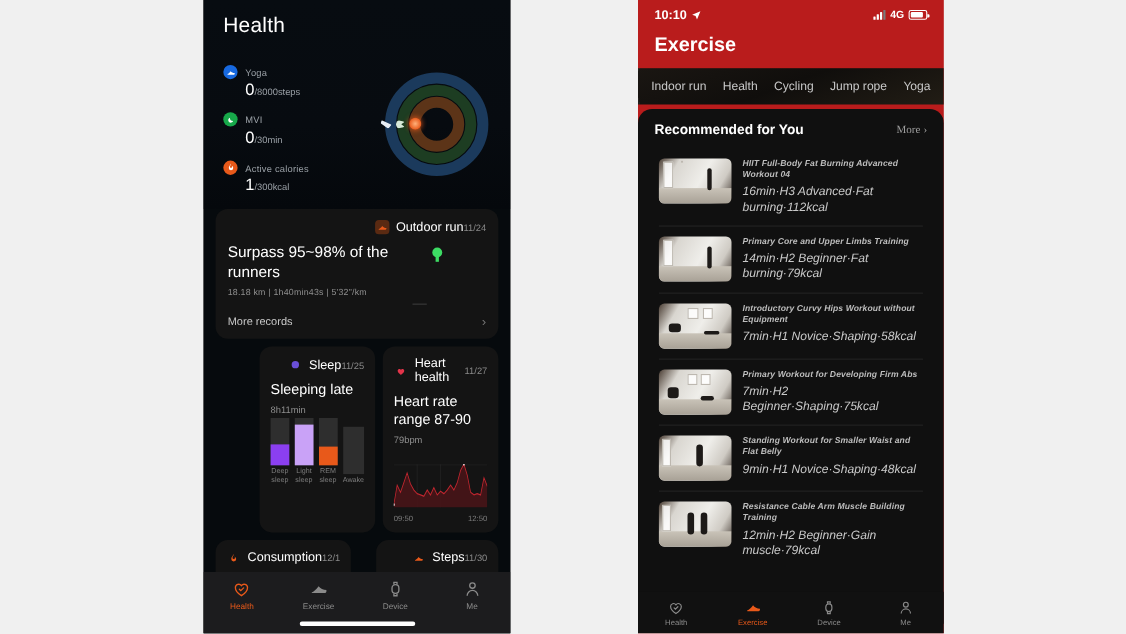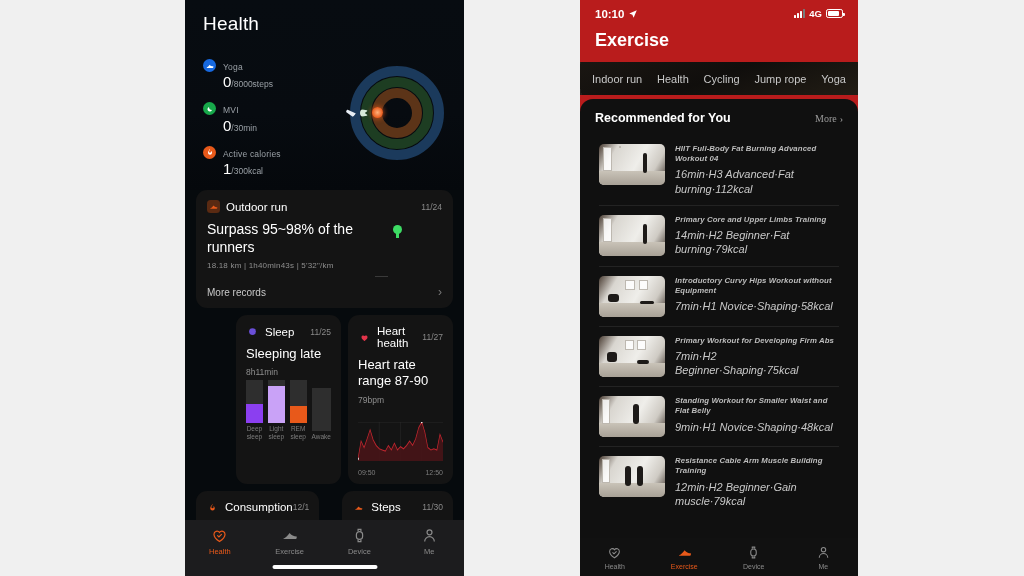--- a/index.html
+++ b/index.html
@@ -34,21 +34,21 @@
   .r-orange { inset:22px; border:10px solid #5c3418; }
   .cap { position:absolute; border-radius:50%; }
   .cap-o { width:11px;height:11px; left:22px; top:41px; background:radial-gradient(circle,#ffb07a 0%,#e8591a 70%);
     box-shadow:0 0 5px 1px rgba(232,89,26,.7); }
   .cap-g { width:8px;height:8px; left:10px; top:43px; background:#d7e9d9; clip-path:polygon(0 0,100% 20%,60% 50%,100% 80%,0 100%); }
   .cap-b { width:10px;height:9px; left:-4px; top:42px; background:#e8eef5; clip-path:polygon(0 10%,100% 60%,70% 100%,0 45%); }
 
   .l-card {
     background:#141414; border-radius:11px; margin:0 11px 7px 11px; padding:10px 11px 9px 11px;
   }
-  .card-head { display:flex; align-items:center; justify-content:space-between; margin-bottom:8px; }
+  .card-head { display:flex; align-items:center; justify-content:flex-end; margin-bottom:8px; }
   .ch-left { display:flex; align-items:center; gap:6px; }
   .ch-icon { width:13px; height:13px; border-radius:3.5px; display:flex; align-items:center; justify-content:center; flex:none; }
   .ch-icon svg { width:9px; height:9px; }
   .ch-title { color:#fff; font-size:11.5px; }
   .ch-date { color:#8a8a8a; font-size:8.5px; }
   .run-head { color:#fff; font-size:14px; font-weight:500; line-height:1.28; max-width:160px; }
   .run-sub { color:#8f8f8f; font-size:8px; margin-top:4px; letter-spacing:.2px; }
   .run-body { position:relative; min-height:62px; }
   .pin { position:absolute; right:40px; top:4px; width:9px; height:9px; background:#3ddc64; border-radius:50% 50% 50% 50%; }
   .pin:after { content:''; position:absolute; left:3.2px; top:8px; width:2.4px; height:5px; background:#3ddc64; }

